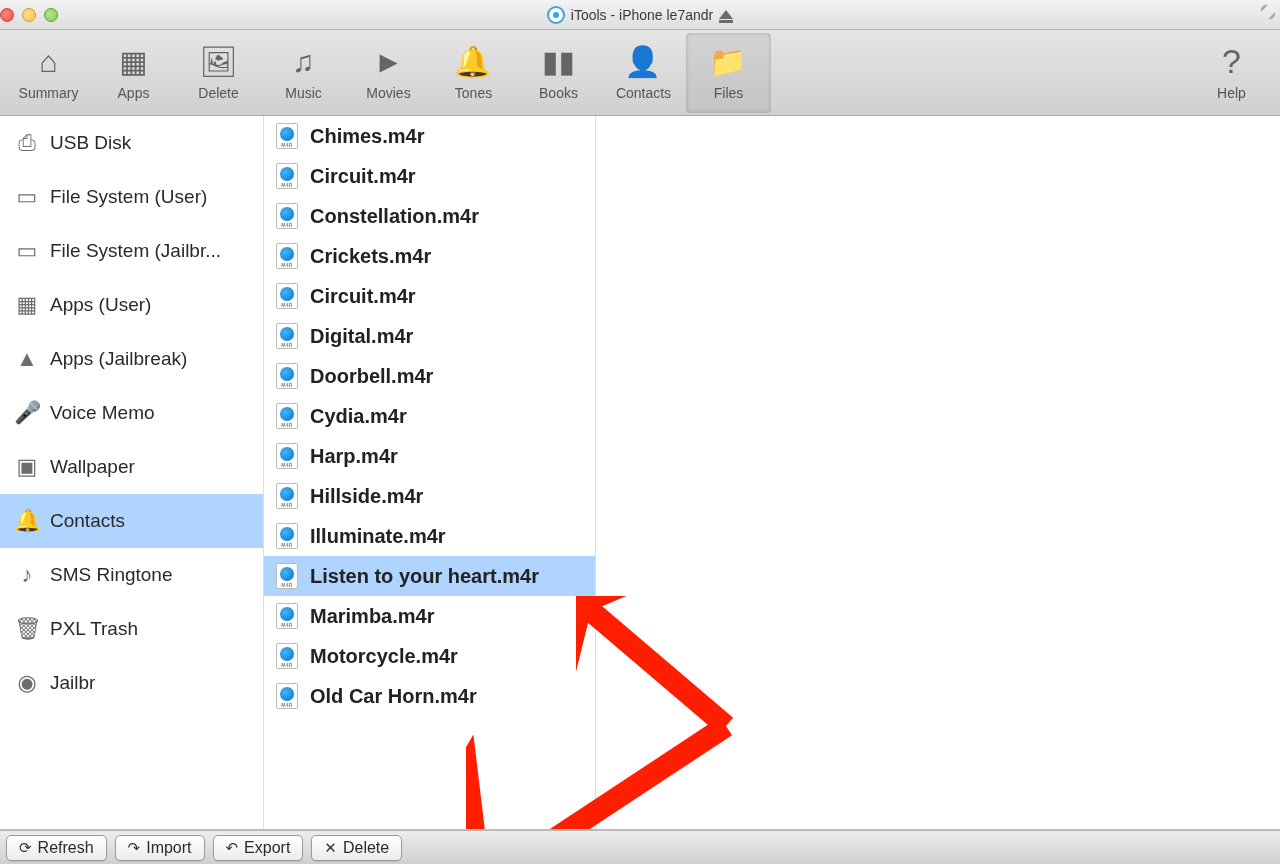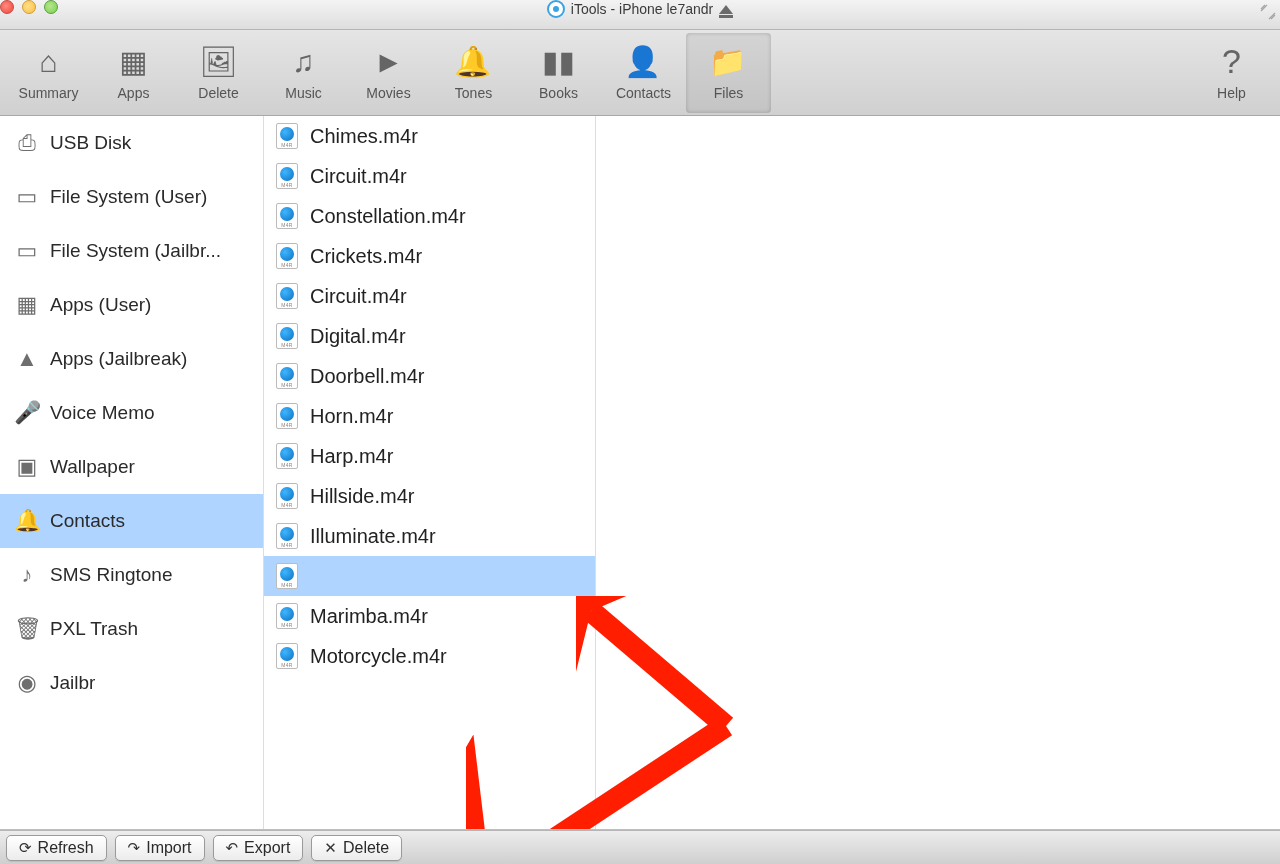--- a/index.html
+++ b/index.html
@@ -11,21 +11,21 @@
   width: 1280px;
   height: 864px;
   overflow: hidden;
   display: flex;
   flex-direction: column;
 }
 .titlebar {
   height: 30px;
   background: linear-gradient(to bottom, #f3f3f3, #dedede);
   display: flex;
-  align-items: flex-start;
+  align-items: center;
   padding: 0 0;
   border-bottom: 1px solid #b5b5b5;
   position: relative;
 }
 .traffic-lights { display: flex; gap: 8px; }
 .traffic-lights span {
   width: 14px; height: 14px; border-radius: 50%; display: inline-block;
 }
 .tl-close { background: radial-gradient(circle at 5px 5px,#ff8b82,#f24438); border:1px solid #c84940;}
 .tl-min   { background: radial-gradient(circle at 5px 5px,#ffe08a,#fdbe41); border:1px solid #d09b36;}
@@ -86,21 +86,21 @@
 }
 .sb-item .sicon { width:26px; text-align:center; color:#6e6e6e; font-size:22px; }
 .sb-item.active { background:#aed4ff; }
 
 .filecol {
   width: 332px; border-right:1px solid #ddd; overflow:hidden;
   display:flex; flex-direction:column;
 }
 .file-row {
   height:40px; display:flex; align-items:center; gap:12px; padding:0 12px;
-  font-size:20px; color:#222;
+  font-size:20px; color:#222;font-weight:bold;
 }
 .file-row.selected { background:#aed4ff; }
 .file-icon {
   width:22px; height:26px; background:#fff; border:1px solid #bbb; border-radius:2px;
   position:relative; flex-shrink:0;
 }
 .file-icon::before {
   content:""; position:absolute; left:3px; top:3px; width:14px; height:14px; border-radius:50%;
   background: radial-gradient(circle at 5px 5px,#3fb5ff,#0b71c1);
 }
@@ -264,44 +264,49 @@
       <div class="file-row">
         <span class="file-icon"></span>
         <span>Digital.m4r</span>
       </div>
       <div class="file-row">
         <span class="file-icon"></span>
         <span>Doorbell.m4r</span>
       </div>
       <div class="file-row">
         <span class="file-icon"></span>
-        <span>Horn.m4r</span>
+        <span>Cydia.m4r</span>
       </div>
       <div class="file-row">
         <span class="file-icon"></span>
         <span>Harp.m4r</span>
       </div>
       <div class="file-row">
         <span class="file-icon"></span>
         <span>Hillside.m4r</span>
       </div>
       <div class="file-row">
         <span class="file-icon"></span>
         <span>Illuminate.m4r</span>
       </div>
       <div class="file-row selected">
         <span class="file-icon"></span>
+        <span>Listen to your heart.m4r</span>
       </div>
       <div class="file-row">
         <span class="file-icon"></span>
         <span>Marimba.m4r</span>
       </div>
       <div class="file-row">
         <span class="file-icon"></span>
         <span>Motorcycle.m4r</span>
+      </div>
+      <div class="file-row">
+        <span class="file-icon"></span>
+        <span>Old Car Horn.m4r</span>
       </div>
     </div>
   <div class="detail">
 
      <div class="arrow" style="left:-20px; top:480px;">
        <svg width="260" height="260">
          <defs>
            <marker id="ah1" markerWidth="14" markerHeight="14" refX="3" refY="6" orient="auto">
              <path d="M0,0 L12,6 L0,12 L3,6 Z" fill="#ff1e00"></path>
            </marker>

